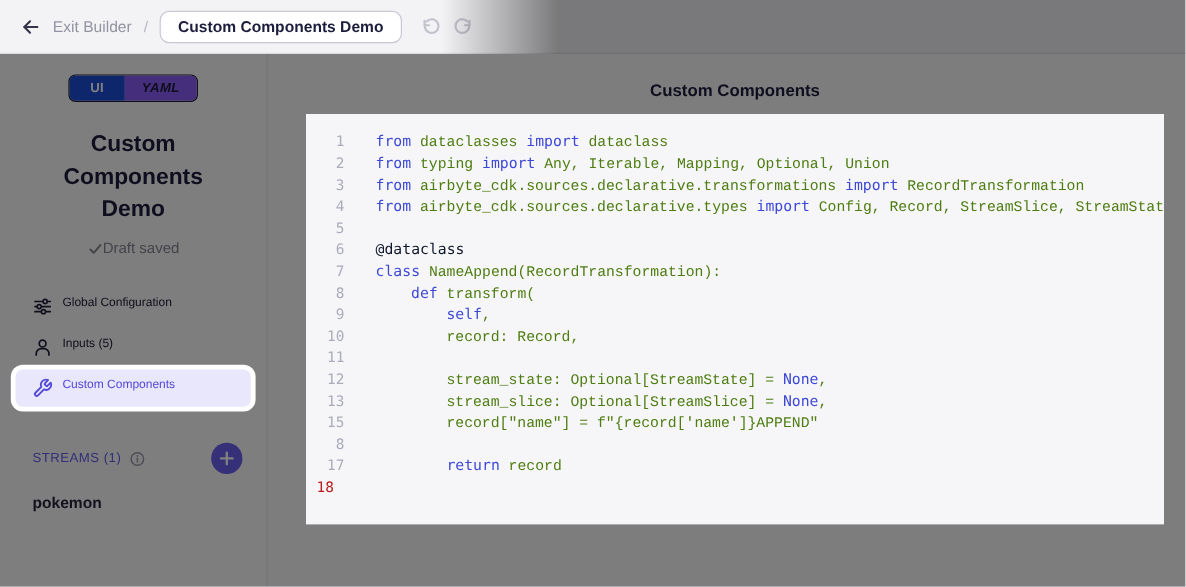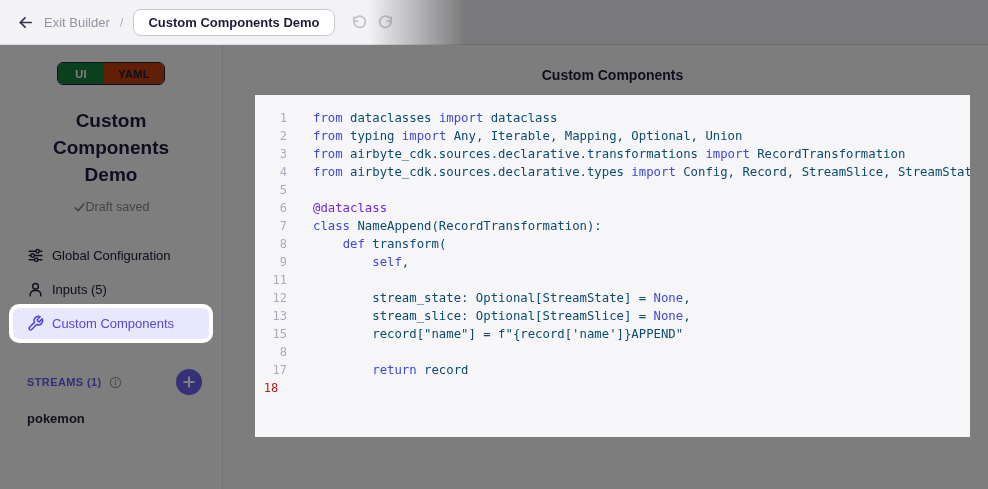--- a/index.html
+++ b/index.html
@@ -19,55 +19,55 @@
   .undo-redo { display:flex; align-items:center; gap:8px; margin-left:14px; color:#c3c3cd; }
   .undo-redo .icon-btn { width:20px; height:20px; display:flex; align-items:center; justify-content:center; }
 
   
   .sidebar { position:absolute; left:0; top:45px; width:223px; height:444px; background:#fcfcfe;
              border-right:1px solid #e4e4ea; padding-top:17px; }
   .toggle { width:108px; height:23px; margin:0 auto; display:flex; border:1px solid #1c1c3c;
             border-radius:6px; overflow:hidden; background:#ffffff; }
   .seg { flex:1; display:flex; align-items:center; justify-content:center; font-size:11px;
          font-weight:700; letter-spacing:.3px; cursor:pointer; }
-  .seg-ui { background:#15803d; color:#ffffff; flex:0 0 46px; }
-  .seg-yaml { background:#c2410c; color:#1c1c3c; }
+  .seg-ui { background:#1d4ed8; color:#ffffff; flex:0 0 46px; }
+  .seg-yaml { background:#8b5cf6; color:#1c1c3c;font-style:italic; }
   .connector-title { margin:22px auto 0; width:152px; text-align:center; font-size:19px; line-height:27px;
                      font-weight:700; color:#1c1c3c; }
   .draft { margin-top:12px; display:flex; align-items:center; justify-content:center; gap:0;
            font-size:12.5px; color:#878792; }
   .nav { margin-top:26px; }
-  .nav-item { display:flex; align-items:center; gap:8px; margin:0 13px 3px 13px; padding:7px 0 7px 14px;
-              font-size:13px; color:#20203a; border-radius:6px; cursor:pointer; }
+  .nav-item { display:flex; align-items:flex-start; gap:8px; margin:0 13px 3px 13px; padding:7px 0 7px 14px;
+              font-size:10px; color:#20203a; border-radius:6px; cursor:pointer; }
   .nav-item .nav-icon { width:17px; height:17px; flex:0 0 17px; display:flex; align-items:center;
                         justify-content:center; }
   .nav-item.selected { position:relative; z-index:60; background:#e9e7fc; color:#5348d8;
                        box-shadow:0 0 0 4px #ffffff; }
   .streams-row { position:relative; margin:30px 13px 0 13px; height:26px; display:flex; align-items:center; }
-  .streams-label { margin-left:14px; font-size:11px; font-weight:700; letter-spacing:.4px; color:#655cf0; }
+  .streams-label { margin-left:14px; font-size:11px; font-weight:400; letter-spacing:.4px; color:#655cf0; }
   .info-ic { margin-left:7px; color:#9a9aa6; display:flex; }
   .plus-btn { position:absolute; right:7px; top:0; width:26px; height:26px; border-radius:50%;
               background:#6a60f0; color:#ffffff; display:flex; align-items:center; justify-content:center;
               cursor:pointer; }
   .stream-item { margin:16px 13px 0 27px; font-size:13px; color:#26263c; cursor:pointer;font-weight:bold; }
 
   
   .main { position:absolute; left:223px; top:45px; width:765px; height:444px; background:#fbfbfd; }
   .panel-heading { position:absolute; left:32px; top:22px; width:715px; text-align:center;
                    font-size:14px; font-weight:700; color:#1c1c3c; }
   .editor { position:absolute; left:32px; top:50px; width:715px; height:342px; background:#f6f6f9;
             padding-top:14px; overflow:hidden; font-family:"DejaVu Sans Mono", monospace;
             font-size:12.3px; }
   .code-line { display:flex; height:18px; line-height:18px; white-space:pre; }
   .ln { width:32px; text-align:right; color:#abacba; flex:0 0 32px; font-size:12px; }
   .ln-active { color:#b91c1c;text-align:center; }
   .code { margin-left:26px; }
   .tk-kw { color:#3d49d6;text-align:right; }
-  .tk-dec { color:#6d28d9; }
-  .tk-txt { color:#0c4a6e; }
+  .tk-dec { color:#0f172a; }
+  .tk-txt { color:#4d7c0f;font-family:Liberation Mono, monospace; }
 
   
   .dim { position:absolute; pointer-events:none; z-index:50; background:rgba(0,0,0,0.5); }
   .dim-top { left:0; top:0; width:988px; height:45px;
              background:linear-gradient(to right, rgba(0,0,0,0) 0px, rgba(0,0,0,0) 368px, rgba(0,0,0,0.5) 465px); }
   .dim-left { left:0; top:45px; width:255px; height:444px; }
   .dim-right { left:970px; top:45px; width:18px; height:444px; }
   .dim-midtop { left:255px; top:45px; width:715px; height:50px; }
   .dim-midbottom { left:255px; top:437px; width:715px; height:52px; }
 
@@ -179,20 +179,21 @@
       <div class="code-lines">
           <div class="code-line"><span class="ln">1</span><span class="code"><span class="tk-kw">from</span><span class="tk-txt"> dataclasses </span><span class="tk-kw">import</span><span class="tk-txt"> dataclass</span></span></div>
           <div class="code-line"><span class="ln">2</span><span class="code"><span class="tk-kw">from</span><span class="tk-txt"> typing </span><span class="tk-kw">import</span><span class="tk-txt"> Any, Iterable, Mapping, Optional, Union</span></span></div>
           <div class="code-line"><span class="ln">3</span><span class="code"><span class="tk-kw">from</span><span class="tk-txt"> airbyte_cdk.sources.declarative.transformations </span><span class="tk-kw">import</span><span class="tk-txt"> RecordTransformation</span></span></div>
           <div class="code-line"><span class="ln">4</span><span class="code"><span class="tk-kw">from</span><span class="tk-txt"> airbyte_cdk.sources.declarative.types </span><span class="tk-kw">import</span><span class="tk-txt"> Config, Record, StreamSlice, StreamState</span></span></div>
           <div class="code-line"><span class="ln">5</span><span class="code"></span></div>
           <div class="code-line"><span class="ln">6</span><span class="code"><span class="tk-dec">@dataclass</span></span></div>
           <div class="code-line"><span class="ln">7</span><span class="code"><span class="tk-kw">class</span><span class="tk-txt"> NameAppend(RecordTransformation):</span></span></div>
           <div class="code-line"><span class="ln">8</span><span class="code"><span class="tk-txt">    </span><span class="tk-kw">def</span><span class="tk-txt"> transform(</span></span></div>
           <div class="code-line"><span class="ln">9</span><span class="code"><span class="tk-txt">        </span><span class="tk-kw">self</span><span class="tk-txt">,</span></span></div>
+          <div class="code-line"><span class="ln">10</span><span class="code"><span class="tk-txt">        record: Record,</span></span></div>
           <div class="code-line"><span class="ln">11</span></div>
           <div class="code-line"><span class="ln">12</span><span class="code"><span class="tk-txt">        stream_state: Optional[StreamState] = </span><span class="tk-kw">None</span><span class="tk-txt">,</span></span></div>
           <div class="code-line"><span class="ln">13</span><span class="code"><span class="tk-txt">        stream_slice: Optional[StreamSlice] = </span><span class="tk-kw">None</span><span class="tk-txt">,</span></span></div>
           <div class="code-line"><span class="ln">15</span><span class="code"><span class="tk-txt">        record["name"] = f"{record['name']}APPEND"</span></span></div>
           <div class="code-line"><span class="ln">8</span><span class="code"></span></div>
           <div class="code-line"><span class="ln">17</span><span class="code"><span class="tk-txt">        </span><span class="tk-kw">return</span><span class="tk-txt"> record</span></span></div>
           <div class="code-line"><span class="ln ln-active">18</span><span class="code"></span></div>
         </div>
     </div>
   </main>

